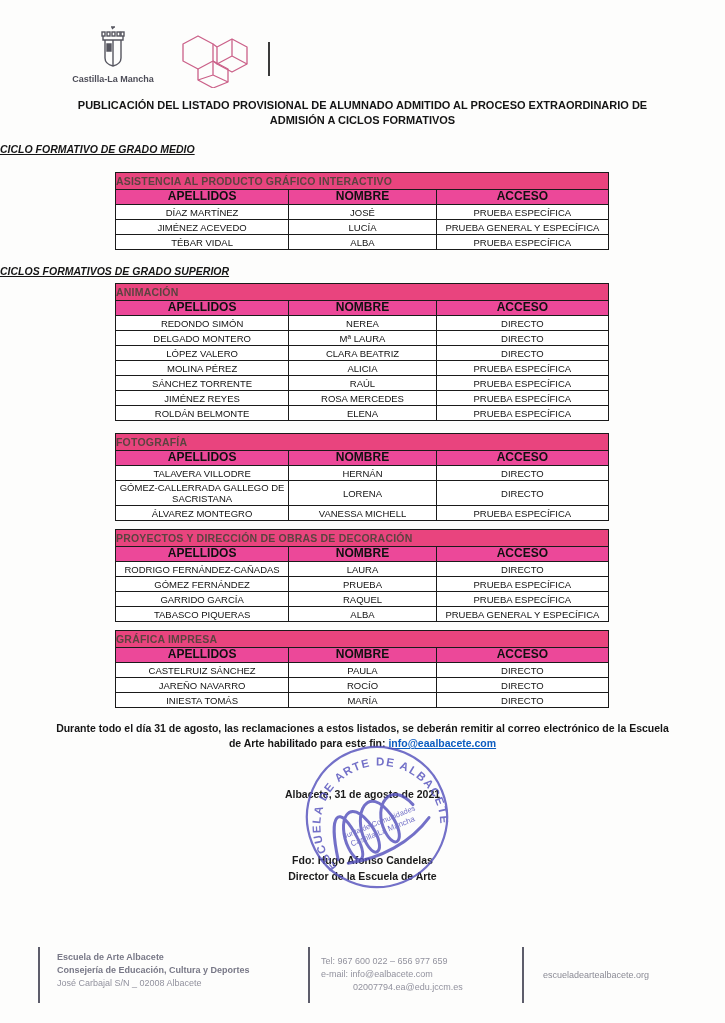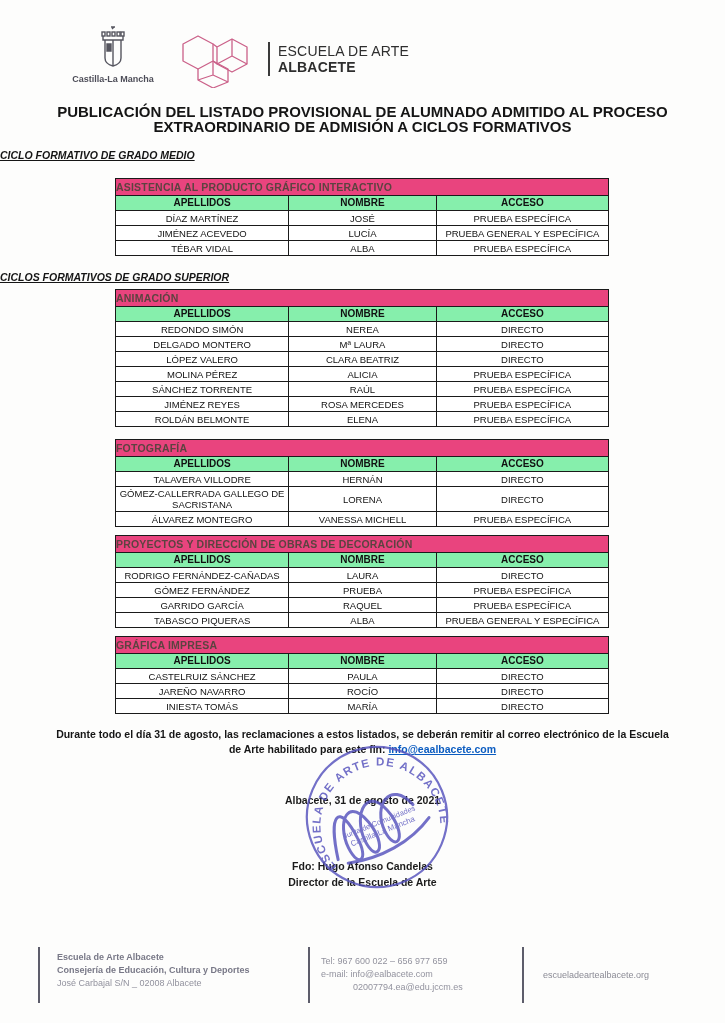--- a/index.html
+++ b/index.html
@@ -16,22 +16,22 @@
   .logo-clm { position:absolute; left:6px; top:2px; width:110px; text-align:center; }
   .logo-clm .caption { font-size:9px; font-weight:bold; color:#4d4d58; margin-top:2px; }
   .logo-ea { position:absolute; left:128px; top:6px; display:flex; align-items:center; }
   .ea-divider { width:2px; height:34px; background:#3a3a3a; margin:0 8px 0 10px; }
   .ea-text { line-height:16px; color:#2e2e2e; letter-spacing:.2px; }
   .ea-text .l1 { font-size:14px; font-weight:400; }
   .ea-text .l2 { font-size:14px; font-weight:700; }
 
   
   .doc-title {
-    width:620px; margin:10px auto 0; text-align:center;
-    font-size:15px; font-weight:700; line-height:15px; color:#151515;
+    width:620px; margin:4px auto 0; text-align:center;
+    font-size:11px; font-weight:700; line-height:15px; color:#151515;
   }
   .sec-head {
     margin-top:15px; text-align:left;
     font-size:10.5px; font-weight:700; font-style:italic;
     text-decoration:underline; color:#151515;
   }
 
   
   .tbl { width:494px; margin:0 0 0 115px; border:1.5px solid #1a1a1a; background:#fff; }
   .tbl.mt-first { margin-top:17px; }
@@ -40,21 +40,21 @@
     font-size:10.5px; font-weight:700; text-align:left;
     padding:1.5px 0 2px; letter-spacing:.2px;
     border-bottom:1px solid #1a1a1a;
   }
   .t-cols, .trow { display:grid; grid-template-columns:35% 30% 35%; }
   .cell {
     display:flex; align-items:center; justify-content:center; text-align:center;
     font-size:9.5px; line-height:11px; min-height:14px; padding:1px 3px; color:#111;
   }
   .cell + .cell { border-left:1px solid #1a1a1a; }
-  .col-head { background:#86efac; font-weight:600; font-size:10px; min-height:14.5px; }
+  .col-head { background:#ec4899; font-weight:600; font-size:12px; min-height:14.5px; }
   .trow { border-top:1px solid #1a1a1a; }
 
   .gap-sm { margin-top:8px; }
   .gap-md { margin-top:12px; }
   .gap-sec { margin-top:6px; }
 
   
   .notice {
     width:624px; margin:13px auto 0; text-align:center;
     font-size:10.5px; font-weight:700; line-height:15px; color:#161616;
@@ -107,24 +107,20 @@
         <g stroke="#cb6189" stroke-width="1.3" fill="none" stroke-linejoin="round">
           <path d="M18 6 L33 14 L33 31 L18 39 L3 31 L3 14 Z"></path>
           <path d="M52 9 L67 17 L67 34 L52 42 L37 34 L37 17 Z"></path>
           <path d="M37 17 L33 14 M37 34 L33 31"></path>
           <path d="M52 9 L52 26 M52 26 L37 34 M52 26 L67 34"></path>
           <path d="M33 31 L48 39 L48 52 L33 58 L18 50 L18 39"></path>
           <path d="M33 31 L33 45 M33 45 L48 52 M33 45 L18 50"></path>
         </g>
       </svg>
       <div class="ea-divider"></div>
-      <div class="ea-text">
-        <div class="l1">ESCUELA DE ARTE</div>
-        <div class="l2">ALBACETE</div>
-      </div>
     </div>
   </div>
 
   <div class="doc-title">PUBLICACIÓN DEL LISTADO PROVISIONAL DE ALUMNADO ADMITIDO AL PROCESO EXTRAORDINARIO DE ADMISIÓN A CICLOS FORMATIVOS</div>
 
   <div class="sec-head">CICLO FORMATIVO DE GRADO MEDIO</div>
 
   <section class="tbl mt-first">
     <div class="t-title">ASISTENCIA AL PRODUCTO GRÁFICO INTERACTIVO</div>
     <div class="t-cols">

